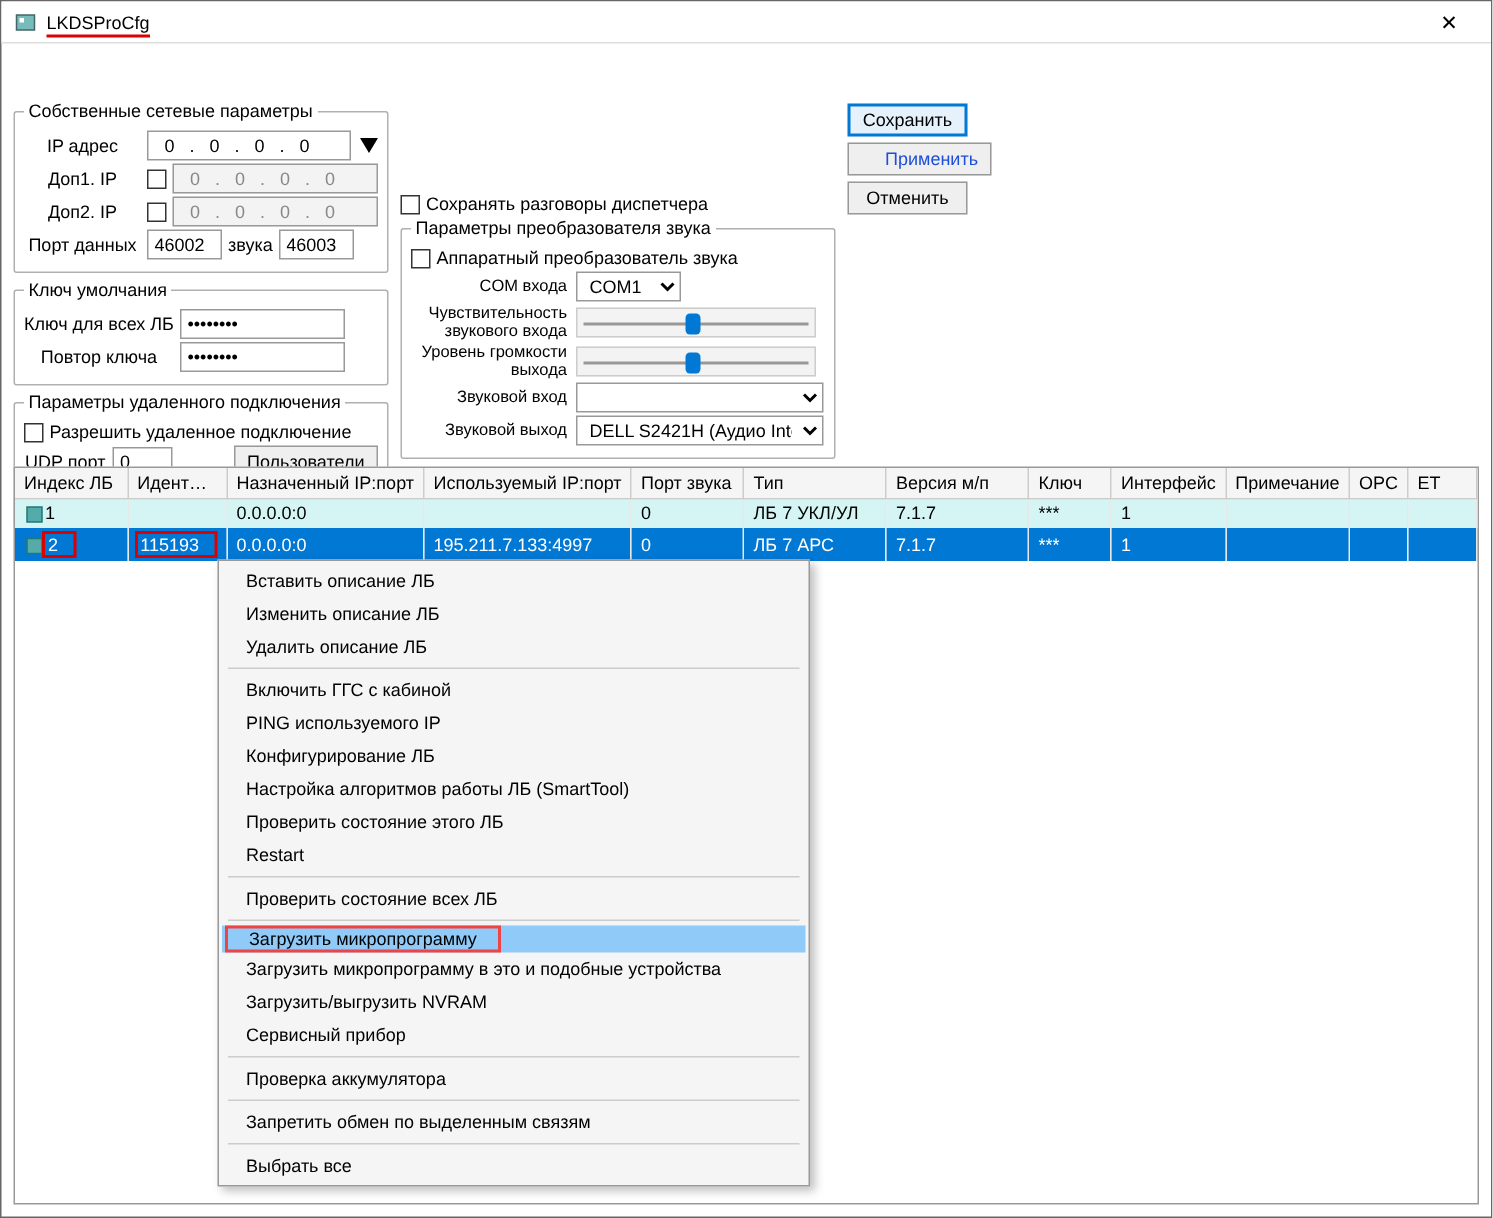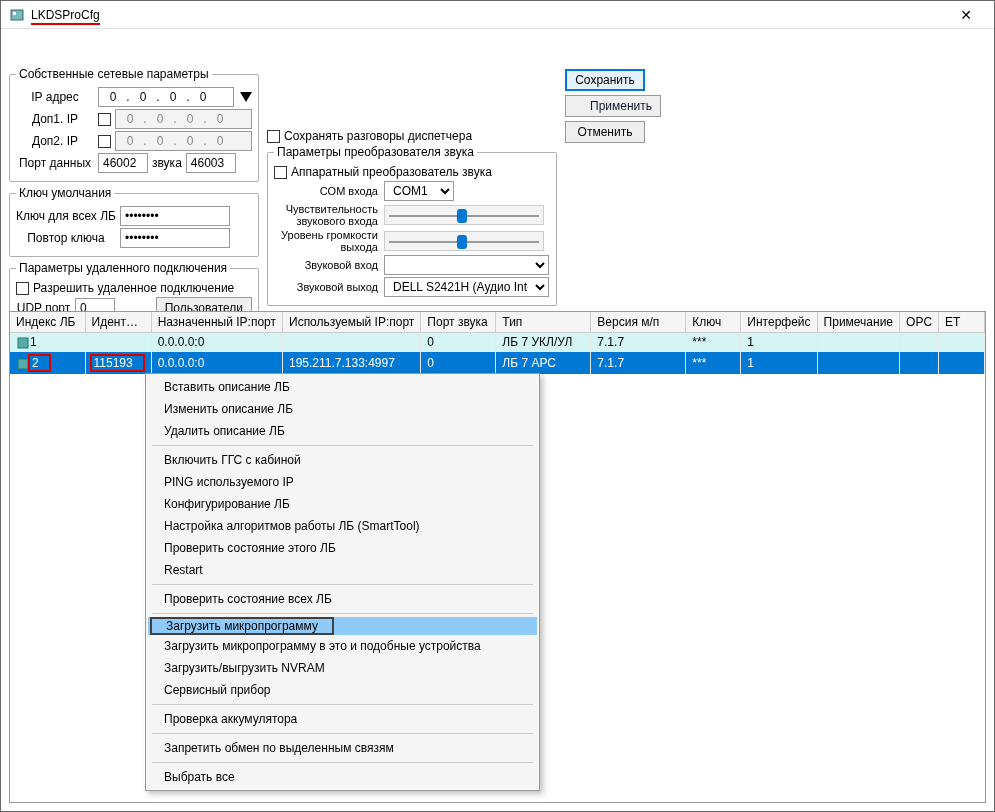--- a/index.html
+++ b/index.html
@@ -69,21 +69,21 @@
   border:1px solid #999;
   background:#efefef;
   height: 22px;
   min-width: 80px;
   font-size:12px;
   padding: 0 8px;
   display:inline-flex;
   align-items:center;
   justify-content:center;
 }
-.btn.disabled { color:#0f172a;padding-left:24px; }
+.btn.disabled { color:#1d4ed8;padding-left:24px; }
 .btn.primary { border: 2px solid #0078d4; background:#e5f1fb;}
 .tri {
   width:0;height:0;border-left:6px solid transparent;border-right:6px solid transparent;
   border-top:10px solid #000; margin-left:2px;
 }
 .mid-col { width: 290px; }
 .chkbox {width:13px;height:13px;border:1px solid #333;background:#fff;display:inline-block;}
 .slider {
   width: 160px; height:20px; position:relative; background:#f3f3f3; border:1px solid #ccc;
 }
@@ -111,21 +111,21 @@
   min-width:395px;
   background:#f5f5f5;
   border:1px solid #999;
   box-shadow: 3px 3px 6px rgba(0,0,0,0.25);
   padding: 2px;
   z-index:100;
 }
 .menu-item { padding:4px 16px; font-size:12px; }
 .menu-item.hl { background:#90caf9; }
 .menu-sep { height:1px; background:#ccc; margin:3px 4px; }
-.menu-red { border:2px solid #404040; padding:0 14px;}
+.menu-red { border:2px solid #ef4444; padding:0 14px;}
 </style>
 </head>
 <body>
 
 <div class="window">
   <div class="titlebar">
     <svg class="app-icon" viewBox="0 0 16 16">
         <rect x="2" y="3" width="12" height="10" fill="#7bb" stroke="#466"></rect>
         <rect x="4" y="5" width="3" height="3" fill="#fff"></rect>
       </svg>

